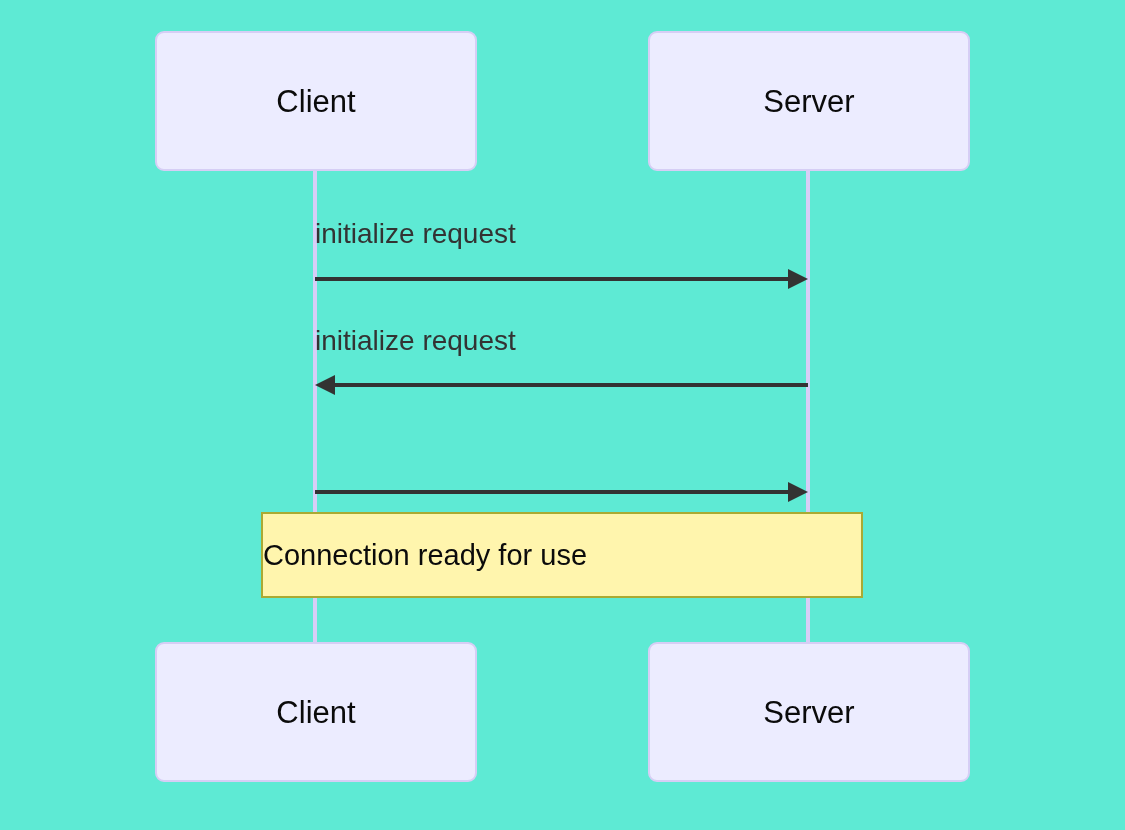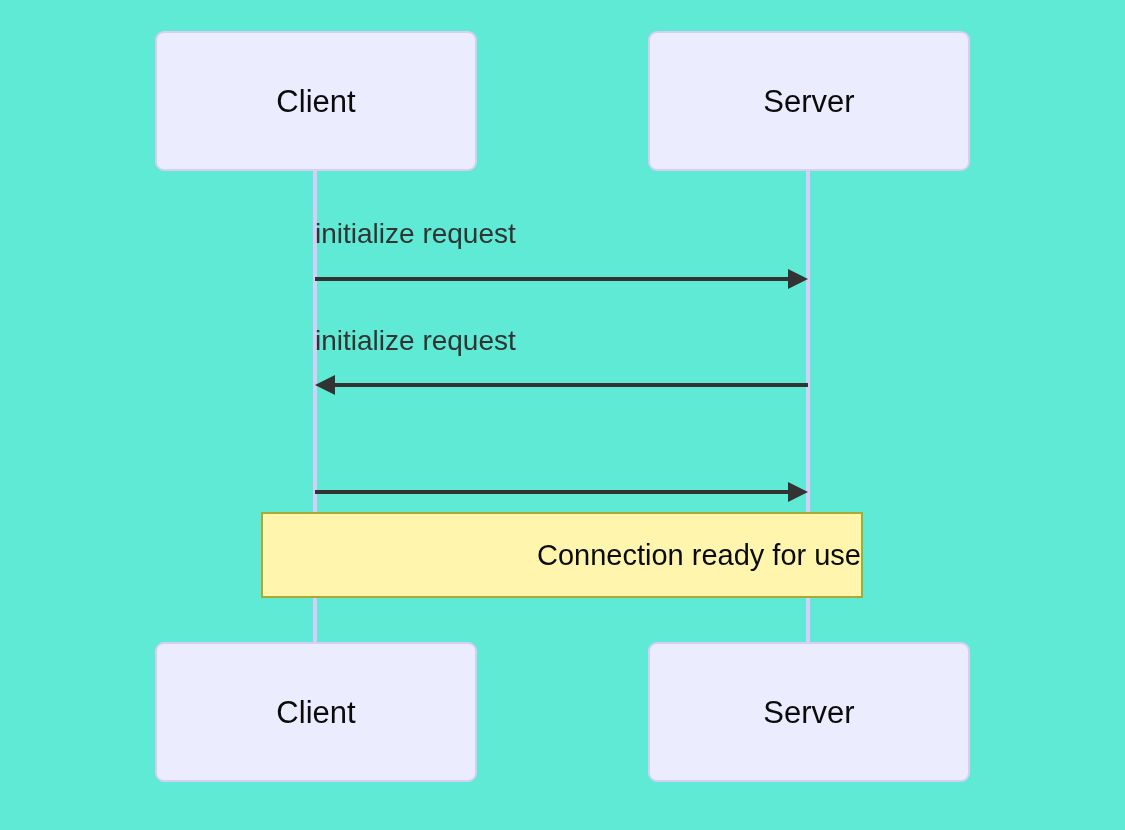--- a/index.html
+++ b/index.html
@@ -84,21 +84,21 @@
   }
 
   
   .note-box {
     position: absolute;
     box-sizing: border-box;
     background: #FFF5AD;
     border: 2px solid #AAAA33;
     display: flex;
     align-items: center;
-    justify-content: flex-end;
+    justify-content: flex-start;
   }
   .note-label {
     font-size: 29px;
     color: #0b0b0b;
     white-space: nowrap;
     font-family: "Liberation Sans", sans-serif;
     line-height: 1;
   }
 </style>
 </head>

